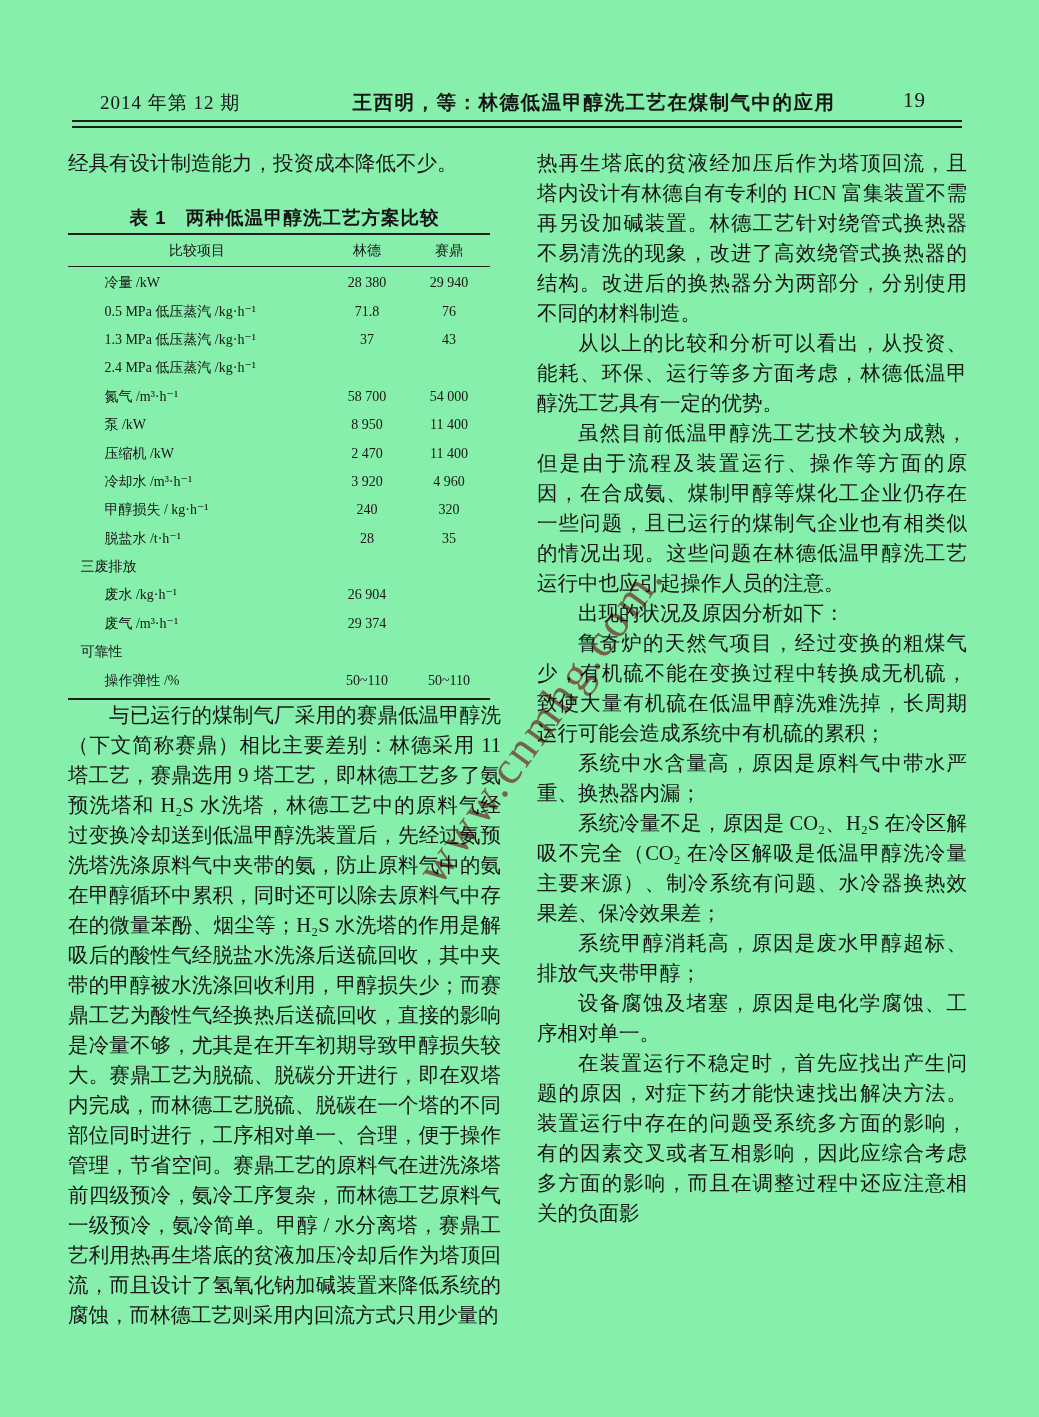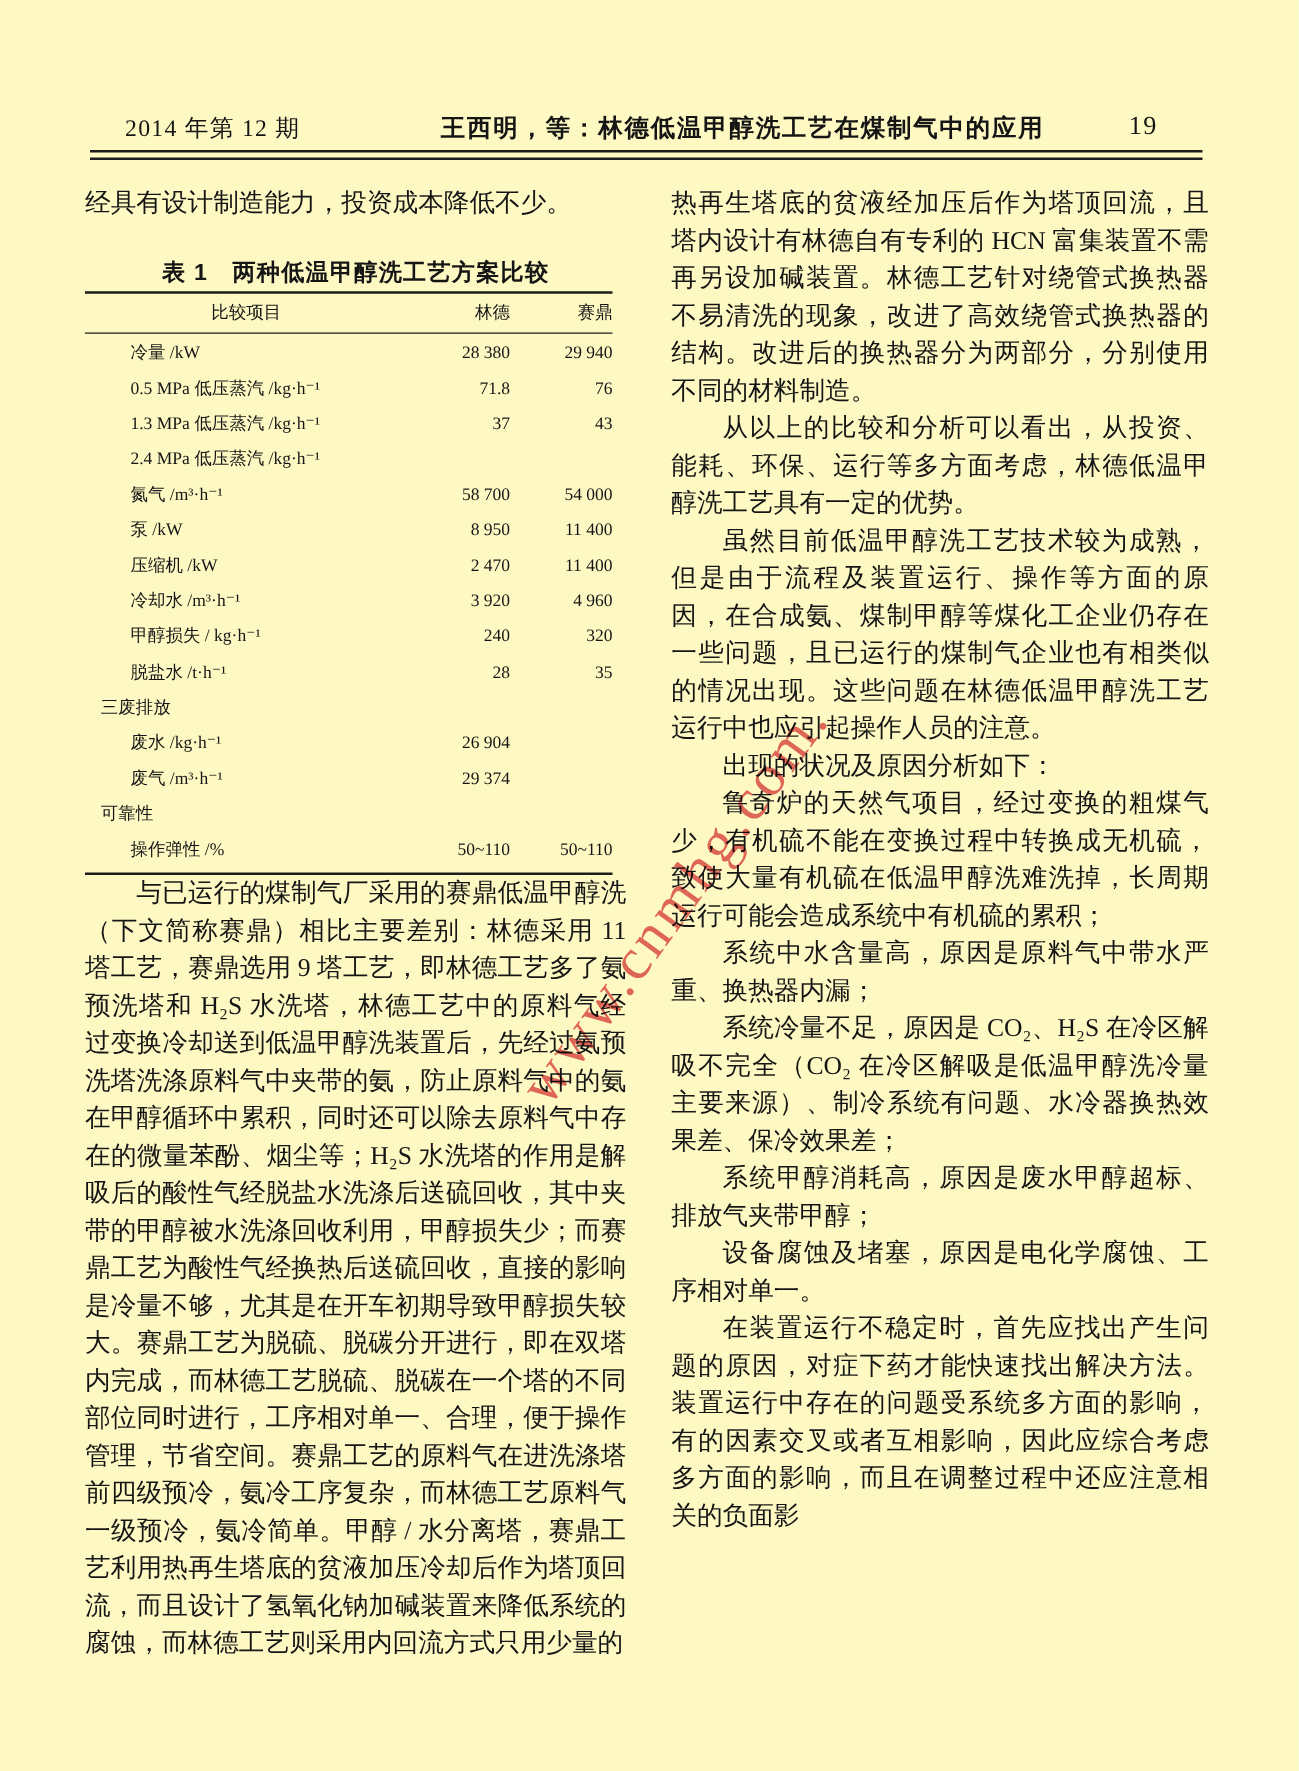--- a/index.html
+++ b/index.html
@@ -3,21 +3,21 @@
 <meta charset="utf-8">
 <style>
   html,body{margin:0;padding:0;}
   body{
     width:1039px;height:1417px;
     background:#f3f3f1;
     font-family:"Liberation Serif","DejaVu Serif",serif;
     color:#151515;
   }
   .page{
-    position:relative;width:1039px;height:1417px;background:#fef9c3;overflow:hidden;
+    position:relative;width:1039px;height:1417px;background:#86efac;overflow:hidden;
   }
   
   .page-header{position:absolute;top:90px;left:0;width:100%;height:26px;font-size:19px;}
   .hdr-issue{position:absolute;left:100px;top:0;letter-spacing:1px;}
   .hdr-title{position:absolute;left:594px;top:-1px;transform:translateX(-50%);
     white-space:nowrap;font-weight:bold;font-size:19.5px;letter-spacing:1.5px;font-family:Liberation Serif, serif;}
   .hdr-page{position:absolute;left:903px;top:-2px;font-size:21px;letter-spacing:1px;}
   .header-rule{position:absolute;left:72px;top:120px;width:890px;height:4px;
     border-top:2.5px solid #1d1d1d;border-bottom:2px solid #1d1d1d;}
   
@@ -34,21 +34,21 @@
     font-weight:bold;font-size:18.5px;text-align:center;line-height:28px;
     letter-spacing:1px;}
   .tbl{margin-top:1px;width:422px;font-size:14px;line-height:1;}
   .tbl-head{display:flex;align-items:center;height:31px;
     border-top:2px solid #1d1d1d;border-bottom:1.5px solid #1d1d1d;}
   .tbl-body{border-bottom:2px solid #1d1d1d;padding:2px 0 3px 0;}
   .tbl-row{display:flex;align-items:center;height:28.4px;}
   .c-label{flex:1;padding-left:2.6em;}
   .tbl-row.section .c-label{padding-left:0.9em;}
   .tbl-head .c-label{padding-left:0;text-align:center;}
-  .c-val{width:82px;text-align:right;flex:none;}
+  .c-val{width:82px;text-align:center;flex:none;}
   
   .watermark{
     position:absolute;left:540px;top:722px;
     transform:translate(-50%,-50%) rotate(-54deg);
     font-family:"Liberation Serif","DejaVu Serif",serif;
     font-size:47px;letter-spacing:3px;white-space:nowrap;
     opacity:0.82;mix-blend-mode:multiply;pointer-events:none;z-index:5;
   }
 </style>
 </head>

